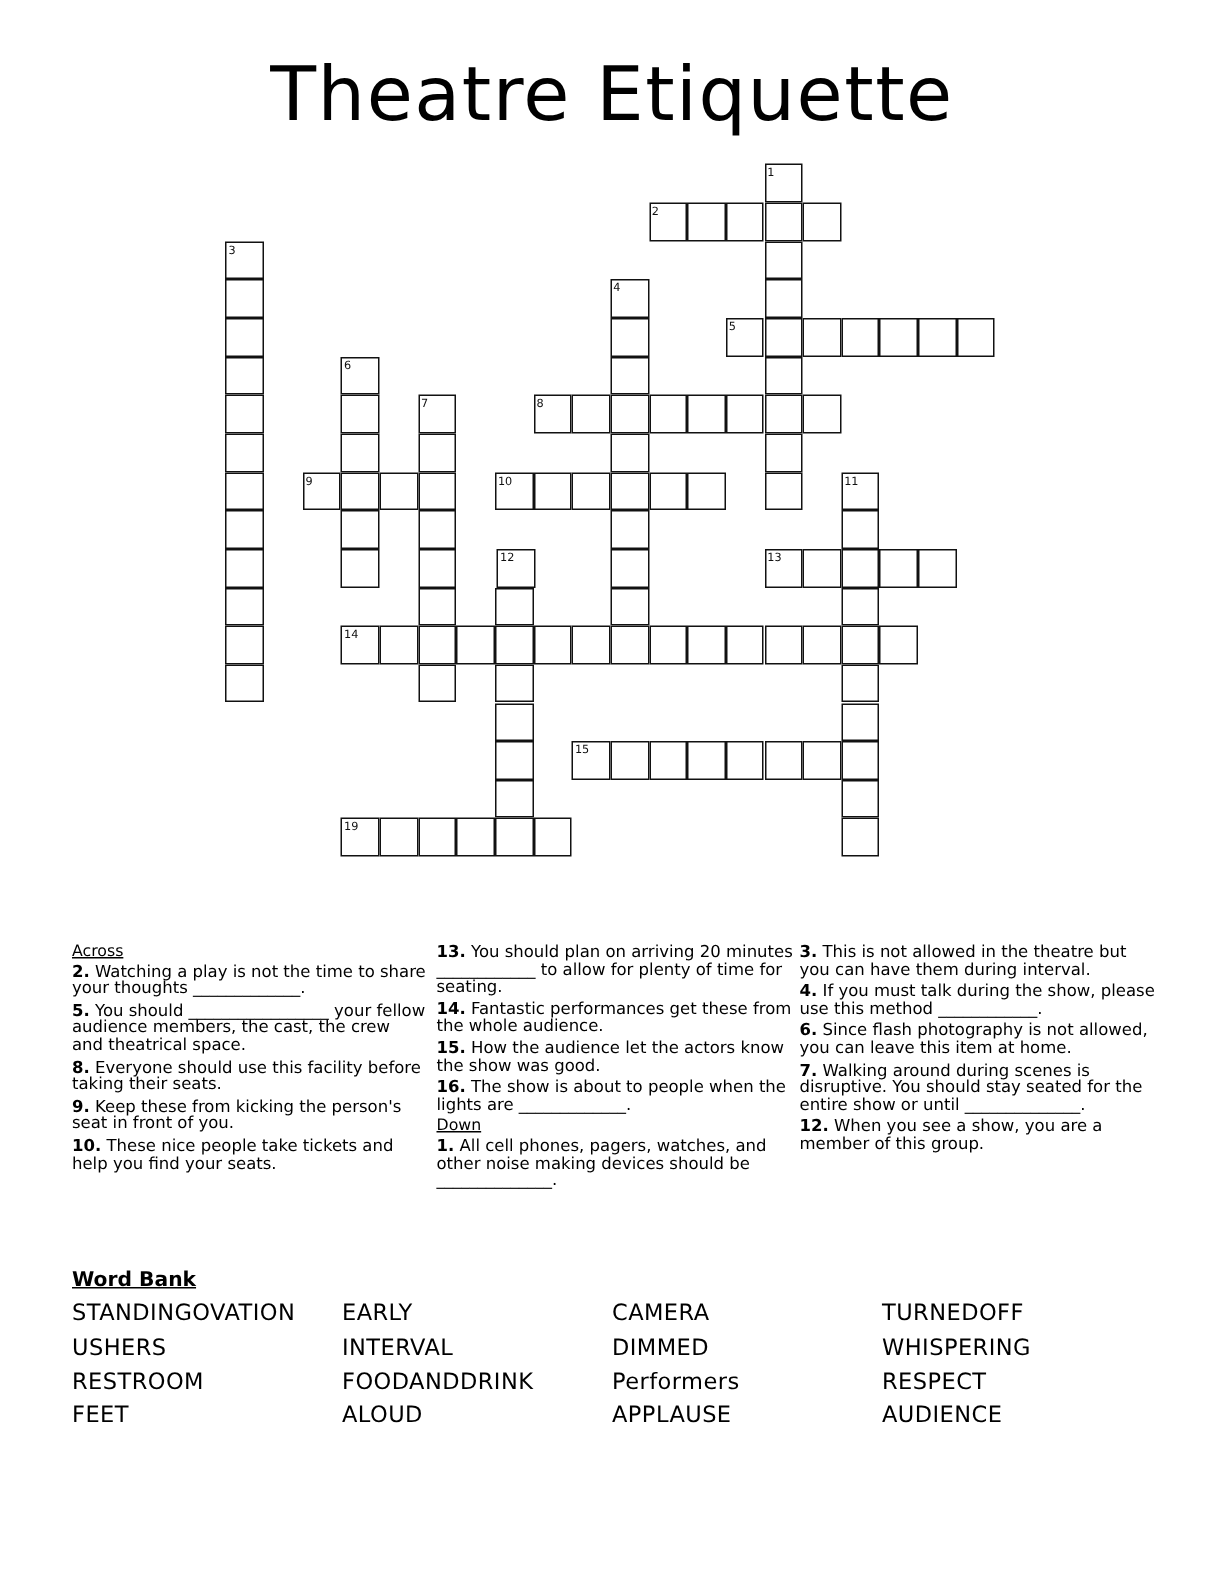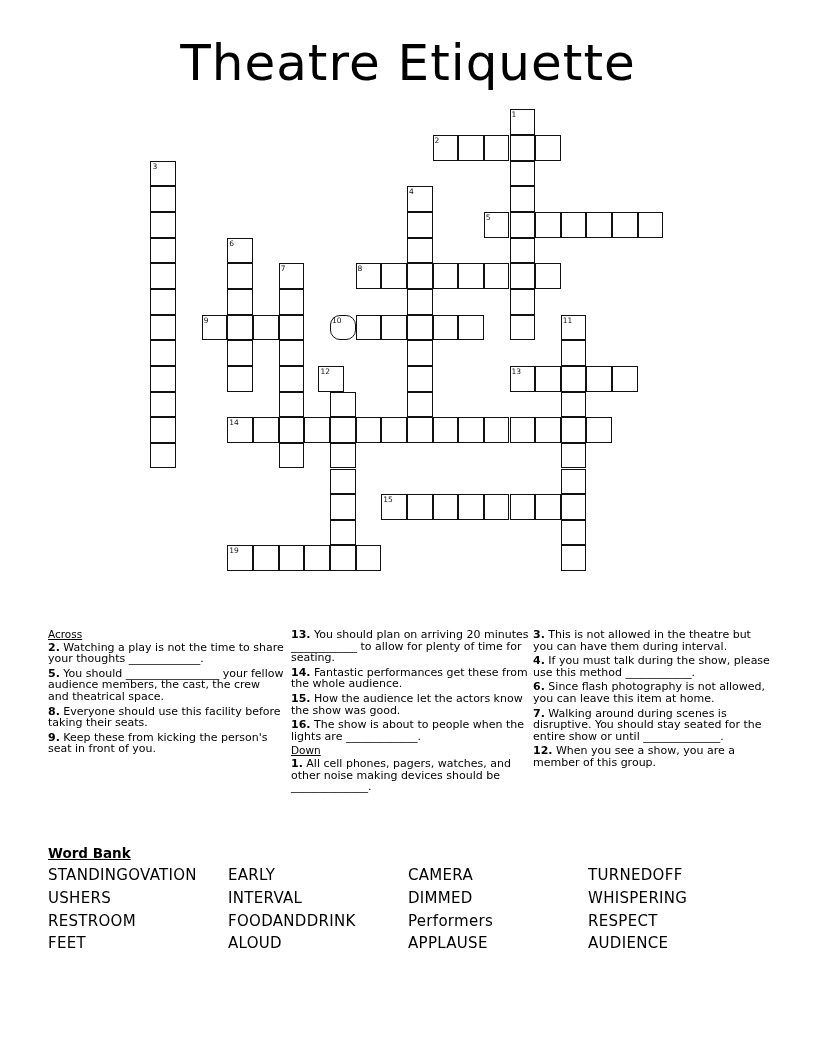--- a/index.html
+++ b/index.html
@@ -103,40 +103,40 @@
     </div>
     <div class="cell" style="left: 381.85px; top: 263.9px;"></div>
     <div class="cell" style="left: 433.15px; top: 263.9px;"></div>
     <div class="cell" style="left: 458.8px; top: 263.9px;"></div>
     <div class="cell" style="left: 484.45px; top: 263.9px;"></div>
     <div class="cell" style="left: 535.75px; top: 263.9px;"></div>
     <div class="cell" style="left: 202.3px; top: 315.2px;">
       <span class="num">9</span>
     </div>
     <div class="cell" style="left: 253.6px; top: 315.2px;"></div>
-    <div class="cell" style="left: 330.55px; top: 315.2px; border-radius: 10px;">
+    <div class="cell" style="left: 330.55px; top: 315.2px;">
       <span class="num">10</span>
     </div>
     <div class="cell" style="left: 356.2px; top: 315.2px;"></div>
     <div class="cell" style="left: 381.85px; top: 315.2px;"></div>
     <div class="cell" style="left: 433.15px; top: 315.2px;"></div>
     <div class="cell" style="left: 458.8px; top: 315.2px;"></div>
     <div class="cell" style="left: 561.4px; top: 315.2px;">
       <span class="num">11</span>
     </div>
     <div class="cell" style="left: 561.4px; top: 340.85px;"></div>
     <div class="cell" style="left: 561.4px; top: 366.5px;"></div>
     <div class="cell" style="left: 561.4px; top: 392.15px;"></div>
     <div class="cell" style="left: 561.4px; top: 417.8px;"></div>
     <div class="cell" style="left: 561.4px; top: 443.45px;"></div>
     <div class="cell" style="left: 561.4px; top: 469.1px;"></div>
     <div class="cell" style="left: 561.4px; top: 494.75px;"></div>
     <div class="cell" style="left: 561.4px; top: 520.4px;"></div>
     <div class="cell" style="left: 561.4px; top: 546.05px;"></div>
-    <div class="cell" style="left: 319px; top: 366.5px;">
+    <div class="cell" style="left: 332px; top: 366.5px;">
       <span class="num">12</span>
     </div>
     <div class="cell" style="left: 330.55px; top: 392.15px;"></div>
     <div class="cell" style="left: 330.55px; top: 417.8px;"></div>
     <div class="cell" style="left: 330.55px; top: 443.45px;"></div>
     <div class="cell" style="left: 330.55px; top: 469.1px;"></div>
     <div class="cell" style="left: 330.55px; top: 494.75px;"></div>
     <div class="cell" style="left: 330.55px; top: 520.4px;"></div>
     <div class="cell" style="left: 330.55px; top: 546.05px;"></div>
     <div class="cell" style="left: 510.1px; top: 366.5px;">
@@ -175,20 +175,21 @@
     <div class="cell" style="left: 304.9px; top: 546.05px;"></div>
     <div class="cell" style="left: 356.2px; top: 546.05px;"></div>
   </div>
 
 <div class="clue-col col-a">
   <div class="head">Across</div>
   <div class="clue"><b>2.</b><span> Watching a play is not the time to share your thoughts _____________.</span></div>
   <div class="clue"><b>5.</b><span> You should _________________ your fellow audience members, the cast, the crew and theatrical space.</span></div>
   <div class="clue"><b>8.</b><span> Everyone should use this facility before taking their seats.</span></div>
   <div class="clue"><b>9.</b><span> Keep these from kicking the person's seat in front of you.</span></div>
+  <div class="clue"><b>10.</b><span> These nice people take tickets and help you find your seats.</span></div>
 </div>
 
 <div class="clue-col col-b">
   <div class="clue"><b>13.</b><span> You should plan on arriving 20 minutes ____________ to allow for plenty of time for seating.</span></div>
   <div class="clue"><b>14.</b><span> Fantastic performances get these from the whole audience.</span></div>
   <div class="clue"><b>15.</b><span> How the audience let the actors know the show was good.</span></div>
   <div class="clue"><b>16.</b><span> The show is about to people when the lights are _____________.</span></div>
   <div class="head">Down</div>
   <div class="clue"><b>1.</b><span> All cell phones, pagers, watches, and other noise making devices should be ______________.</span></div>
 </div>

